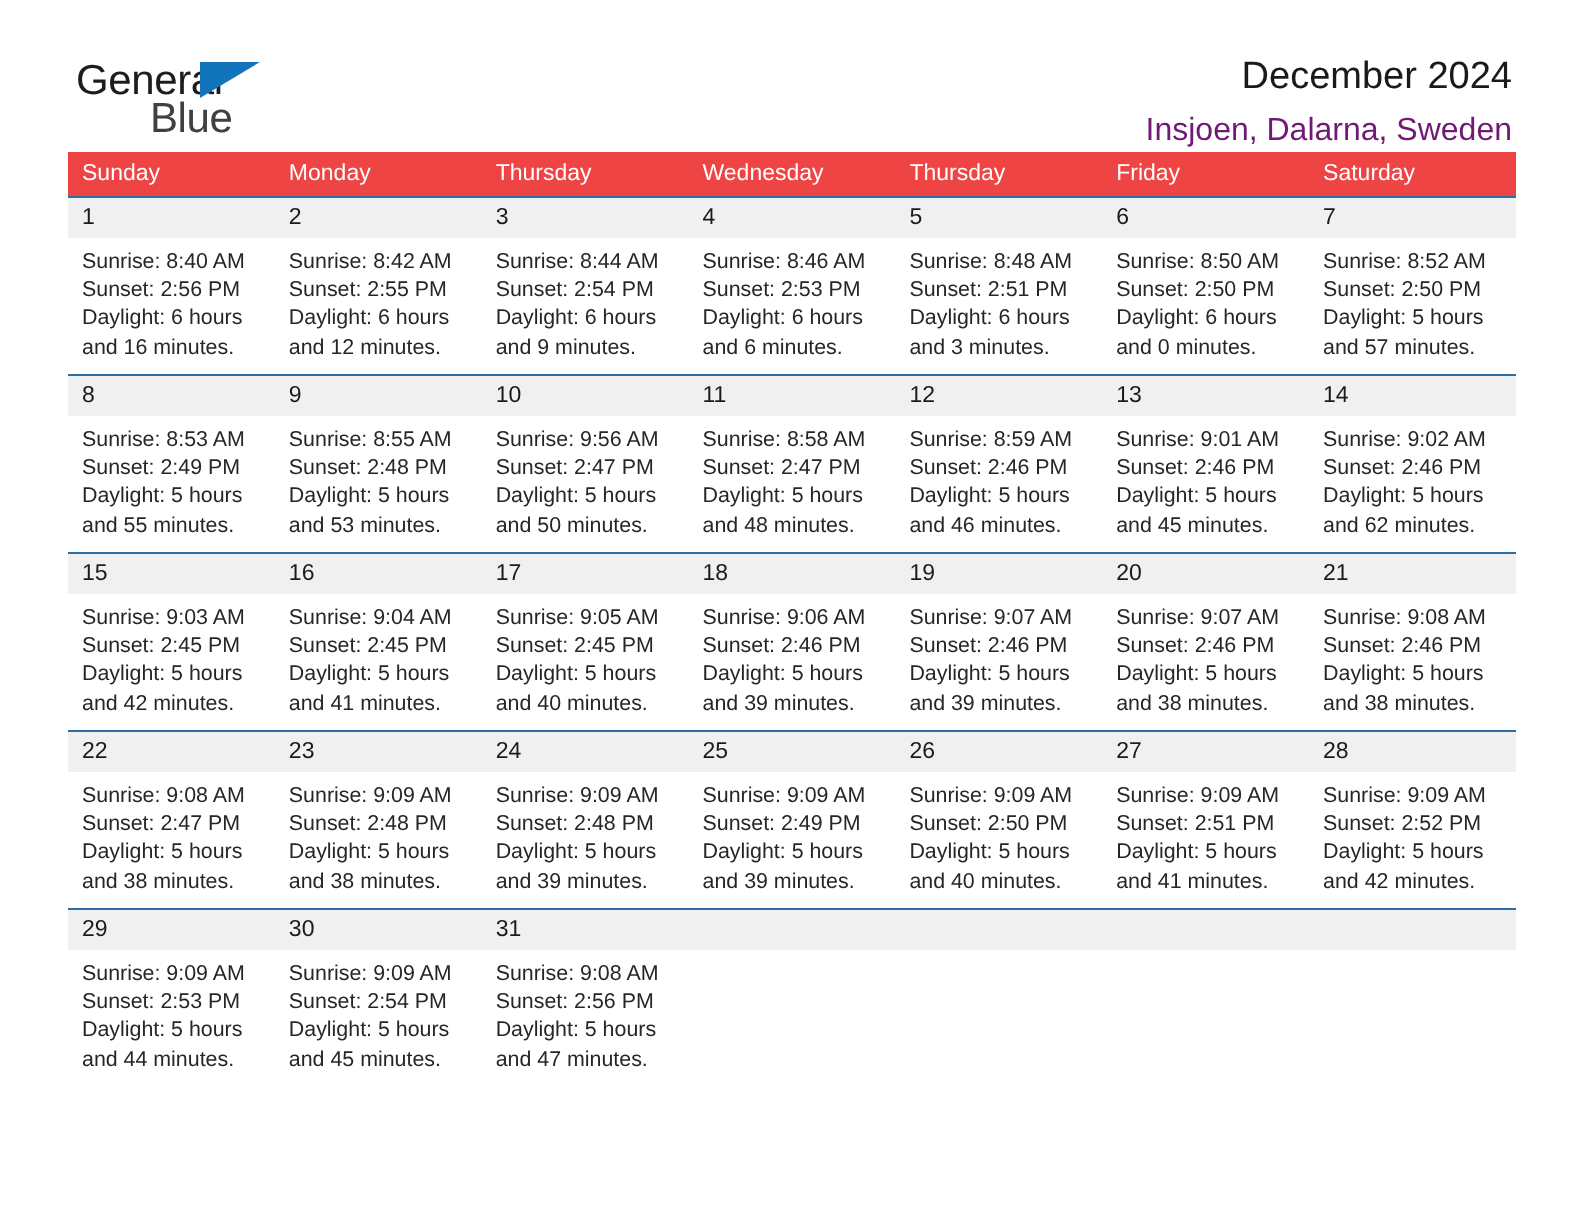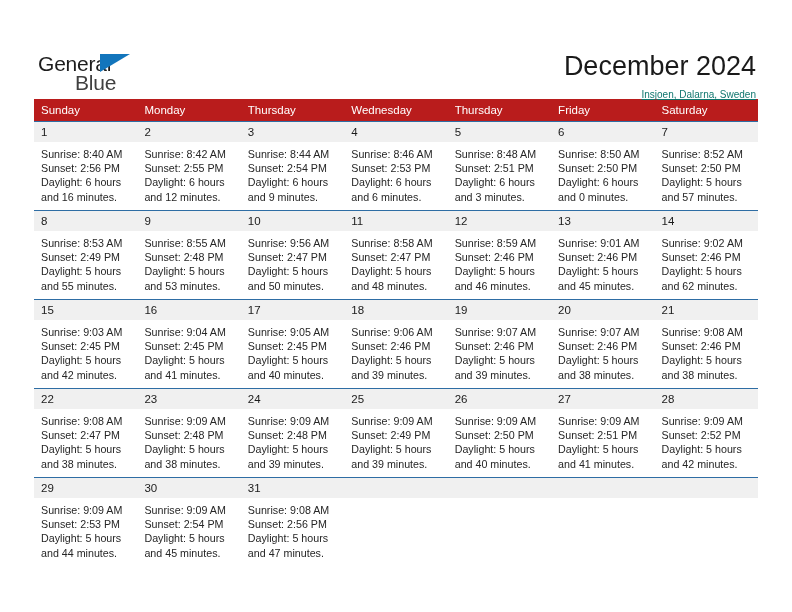--- a/index.html
+++ b/index.html
@@ -20,21 +20,20 @@
     padding: 0 34px;
   }
 
   
   .header {
     display: flex;
     justify-content: space-between;
     align-items: flex-start;
     padding-top: 28px;
     height: 76px;
-    margin-top: 23px;
   }
 
   .logo {
     position: relative;
     width: 130px;
     height: 50px;
     line-height: 1;
   }
   .logo-general {
     position: absolute;
@@ -57,43 +56,42 @@
     left: 66px;
     top: 3px;
     width: 0;
     height: 0;
     border-left: 30px solid #1275bc;
     border-bottom: 18px solid transparent;
   }
 
   .title-block { text-align: right; padding-right: 2px; }
   .cal-title {
-    font-size: 27px;
+    font-size: 19px;
     font-weight: normal;
     color: #1a1a1a;
     letter-spacing: 0px;
     line-height: 1.15;
   }
   .cal-subtitle {
-    font-size: 10px;
-    color: #0f766e;
+    font-size: 16px;
+    color: #701a75;
     margin-top: 7px;
     line-height: 1.1;
-    text-decoration: underline;
   }
 
   
   .calendar {
     width: 724px;
     border-collapse: collapse;
     table-layout: fixed;
   }
 
   .calendar thead th {
-    background: #b91c1c;
+    background: #ef4444;
     color: #ffffff;
     font-size: 11.5px;
     font-weight: normal;
     text-align: left;
     padding: 5px 0 5px 7px;
     height: 21px;
     border: none;
   }
 
   .calendar tbody tr { height: 89px; }

